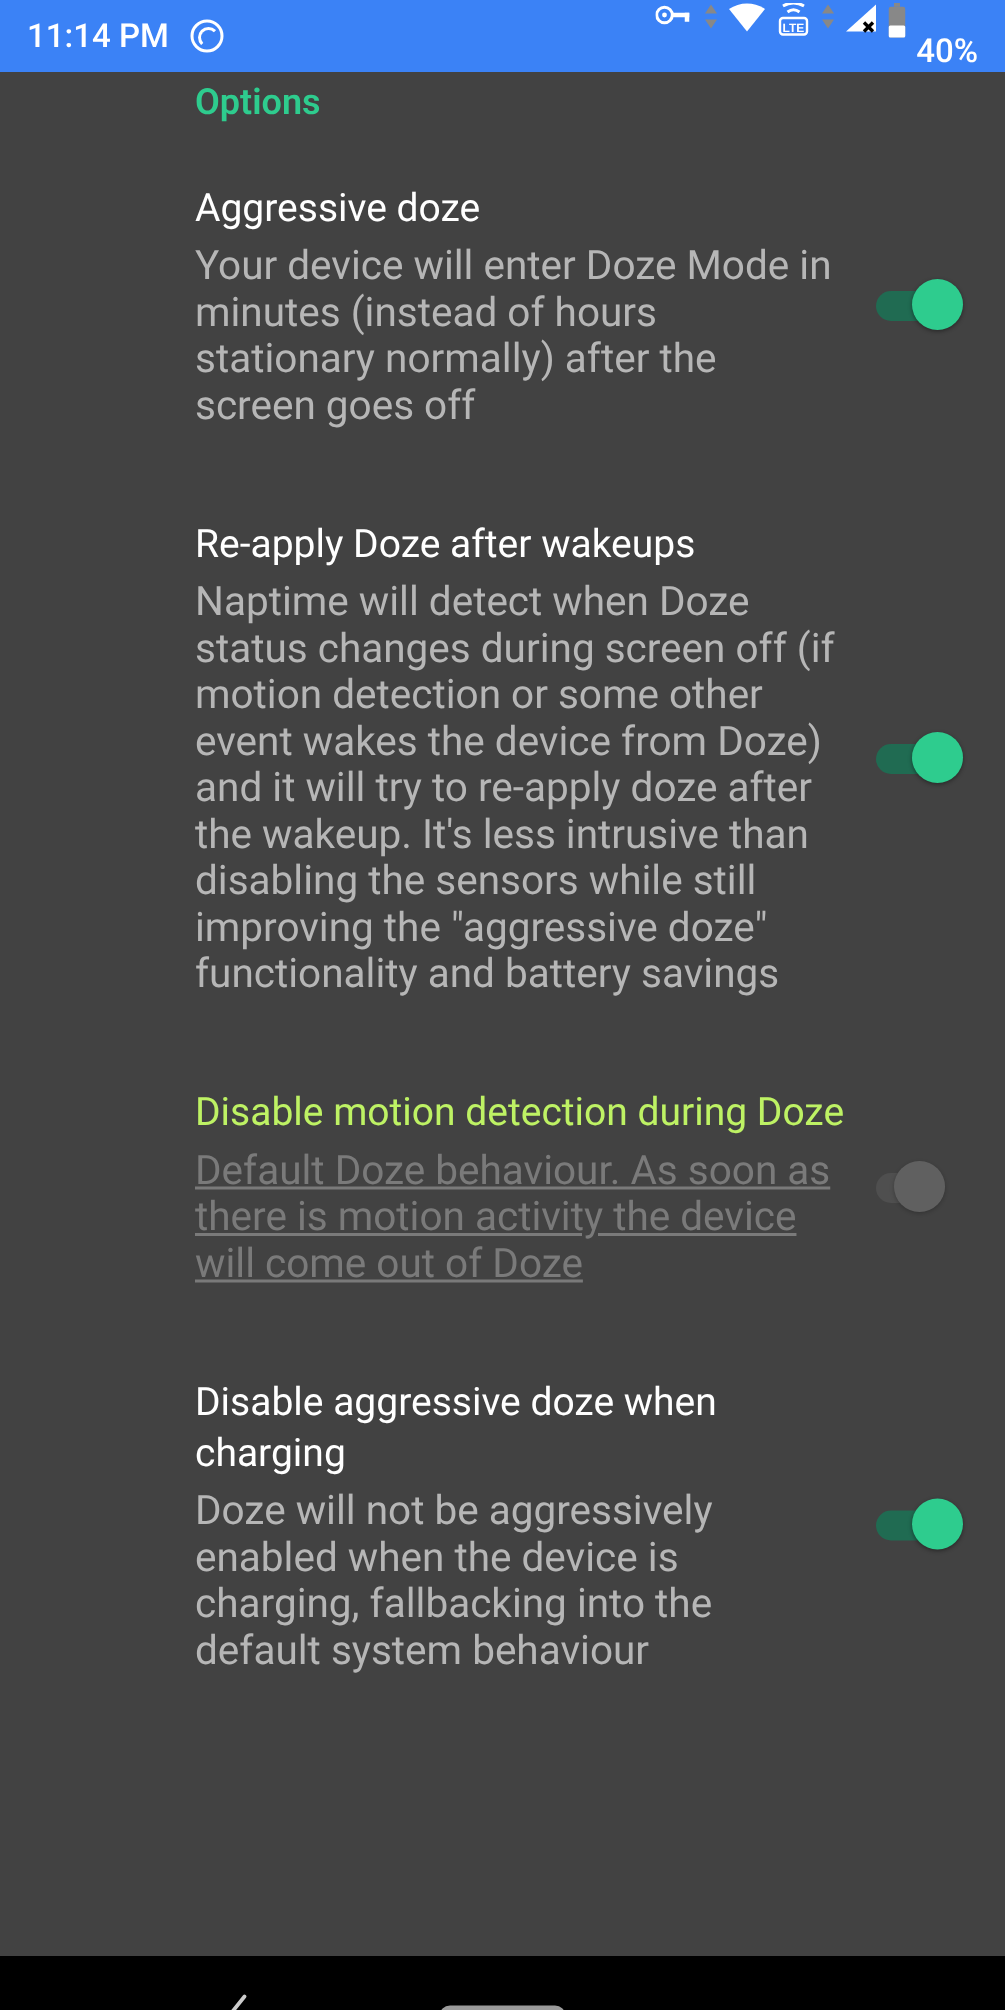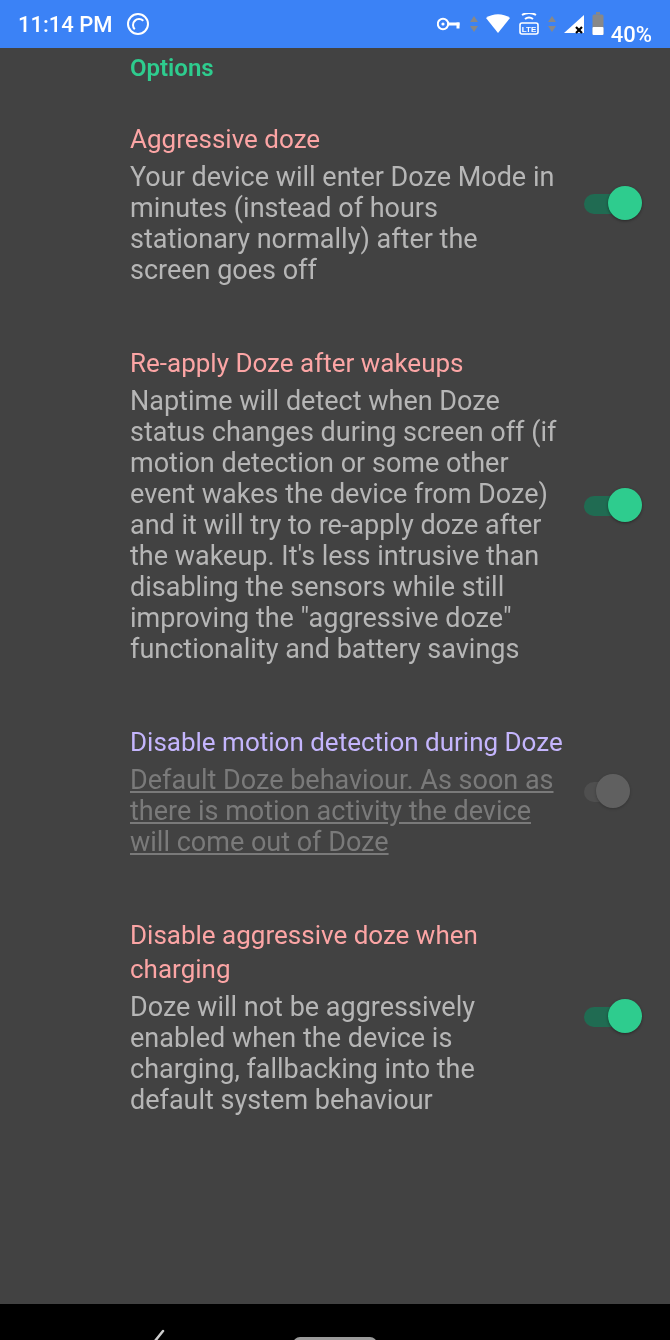--- a/index.html
+++ b/index.html
@@ -15,21 +15,21 @@
     height: 48px;
     background: #3b82f6;
     display: flex;
     align-items: center;
     justify-content: space-between;
     padding: 0 18px;
     font-size: 22px;
     font-weight: 500;
   }
   .status-left { display: flex; align-items: center; gap: 14px; }
-  .status-right { display: flex; align-items: center; gap: 6px; }
+  .status-right { display: flex; align-items: flex-start; gap: 6px; }
   .status-right svg { display: block; }
   .status-icon-spinner {
     width: 22px; height: 22px; border-radius: 50%;
     border: 2.5px solid #fff;
     position: relative;
   }
   .status-icon-spinner::after {
     content: ""; position: absolute; left: 3px; top: 3px;
     width: 10px; height: 10px; border-radius: 50%;
     border: 2px solid #fff; border-right-color: transparent; border-bottom-color: transparent;
@@ -50,31 +50,31 @@
   }
 
   .setting-row {
     display: flex;
     align-items: center;
     padding: 30px 28px 30px 130px;
     gap: 20px;
   }
   .setting-text { flex: 1 1 auto; }
   .setting-title {
-    color: #fca5a5;
+    color: #ffffff;
     font-size: 26px;
     line-height: 34px;
     margin-bottom: 6px;
   }
   .setting-desc {
     color: #b6b6b6;
     font-size: 27px;
     line-height: 31px;
   }
-  .setting-row.disabled .setting-title { color: #c4b5fd; }
+  .setting-row.disabled .setting-title { color: #bef264; }
   .setting-row.disabled .setting-desc { color: #7a7a7a; text-decoration: underline; }
 
   
   .switch {
     position: relative;
     width: 58px; height: 36px;
     flex: 0 0 auto;
     cursor: pointer;
   }
   .switch-track {

